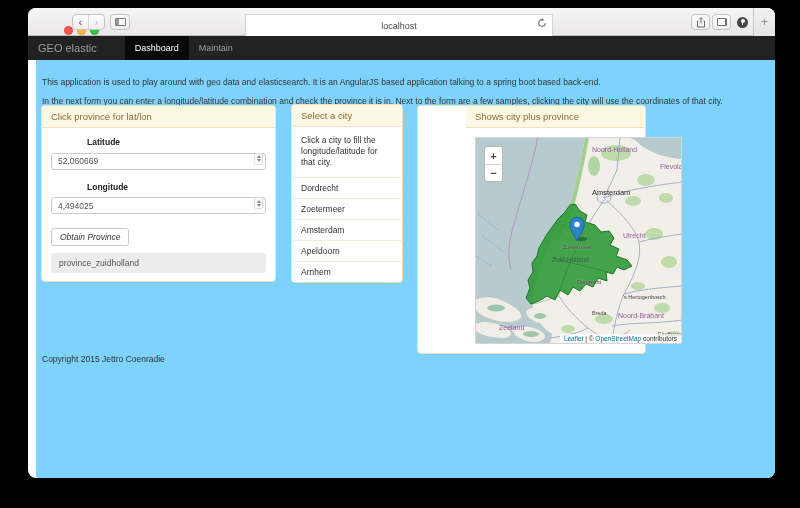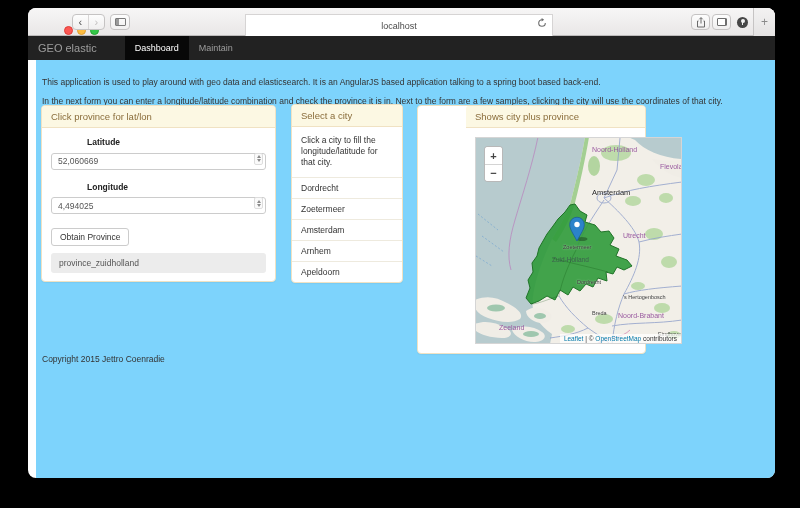--- a/index.html
+++ b/index.html
@@ -67,21 +67,21 @@
 
   .fld-label{font-weight:bold;font-size:8.5px;color:#222;margin:2px 0 3px;padding-left:36px;}
   .inp-wrap{position:relative;margin-bottom:12px;}
   .inp{width:100%;height:17px;border:1px solid #ccc;border-radius:3px;padding:0 16px 0 6px;
        font-size:8.5px;color:#555;font-family:"Liberation Sans",sans-serif;background:#fff;}
   .spinner{position:absolute;right:3px;top:2.5px;width:9px;height:12px;border:1px solid #ddd;border-radius:2px;
            background:#fafafa;display:flex;flex-direction:column;align-items:center;justify-content:center;gap:1px;}
   .tri-up{width:0;height:0;border-left:2.5px solid transparent;border-right:2.5px solid transparent;border-bottom:3px solid #8a8a8a;}
   .tri-dn{width:0;height:0;border-left:2.5px solid transparent;border-right:2.5px solid transparent;border-top:3px solid #8a8a8a;}
   .btn-default{margin-top:2px;background:#fff;border:1px solid #ccc;border-radius:3px;padding:3px 8px;
-               font-size:8.5px;color:#333;font-family:"Liberation Sans",sans-serif;cursor:pointer;}
+               font-size:8.5px;color:#333;font-family:"Liberation Sans",sans-serif;cursor:pointer;font-style:italic;}
   .result-strip{margin-top:7px;background:#ececec;border-radius:3px;padding:5px 8px;font-size:8.5px;color:#555;}
 
   .instruction{font-size:8.5px;color:#333;line-height:1.28;padding:8px 9px 9px;}
   .city-item{font-size:8.5px;color:#333;padding:5px 9px;border-top:1px solid #eeeade;cursor:pointer;}
 
   .panel3 .panel-body{padding:9px;}
   .map{position:relative;width:207px;height:207px;border:1px solid #d5d5d5;overflow:hidden;background:#b7cbce;}
   .map svg{position:absolute;left:0;top:0;}
   .zoomctl{position:absolute;left:8px;top:8px;width:19px;border:1px solid rgba(0,0,0,.28);border-radius:4px;
            overflow:hidden;background:#fff;}
@@ -176,22 +176,22 @@
         </div>
       </div>
 
       <div class="panel panel2">
         <div class="panel-heading">Select a city</div>
         <div class="instruction">Click a city to fill the longitude/latitude for that city.</div>
         <div class="city-list">
             <div class="city-item">Dordrecht</div>
             <div class="city-item">Zoetermeer</div>
             <div class="city-item">Amsterdam</div>
+            <div class="city-item">Apeldoorn</div>
             <div class="city-item">Arnhem</div>
-            <div class="city-item">Apeldoorn</div>
           </div>
       </div>
 
       <div class="panel panel3">
         <div class="panel-heading">Shows city plus province</div>
         <div class="panel-body">
           <div class="map">
             <svg width="205" height="205" viewBox="0 0 205 205">
 
               <rect x="0" y="0" width="205" height="205" fill="#b7cbce"></rect>

